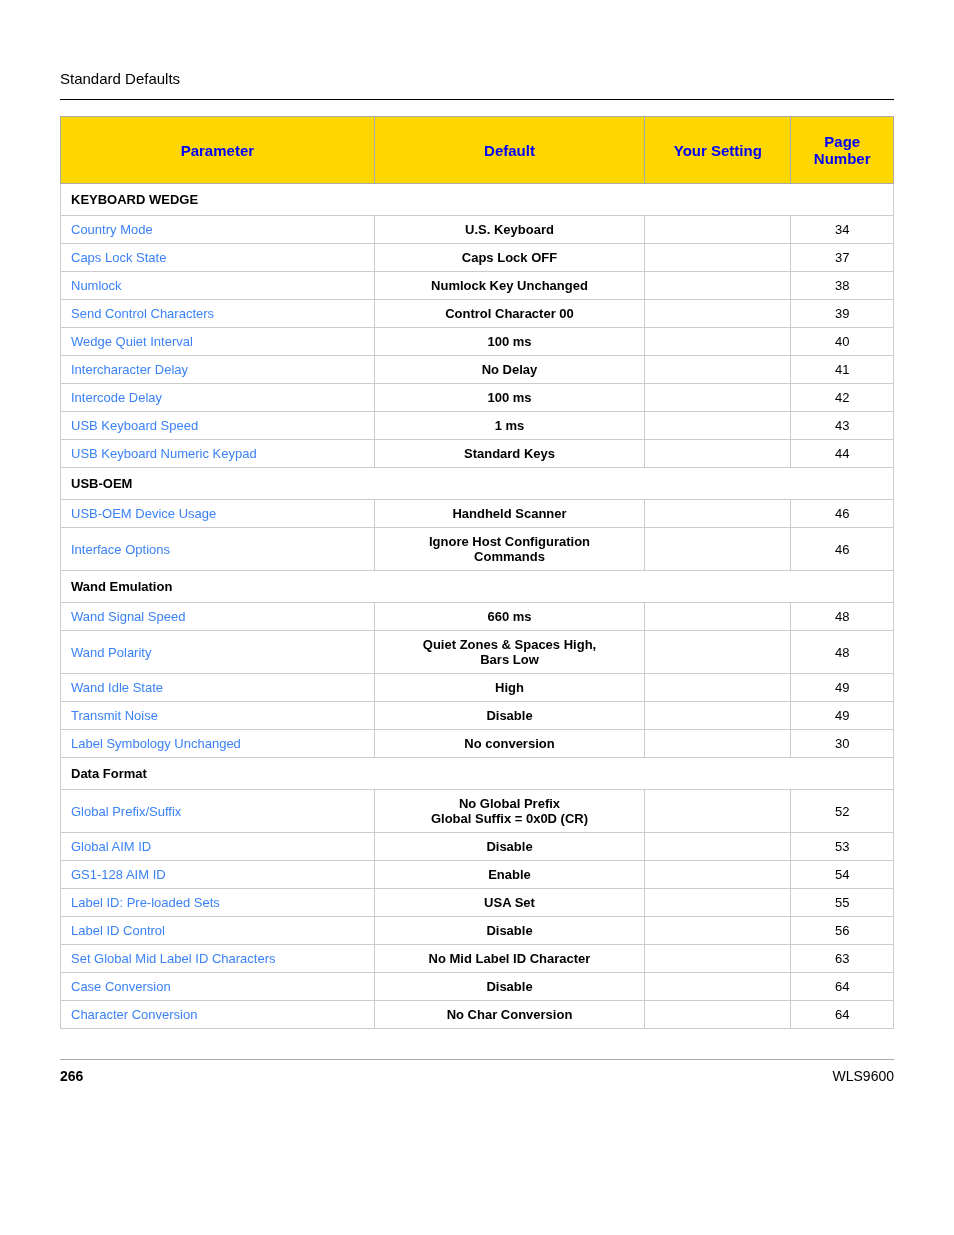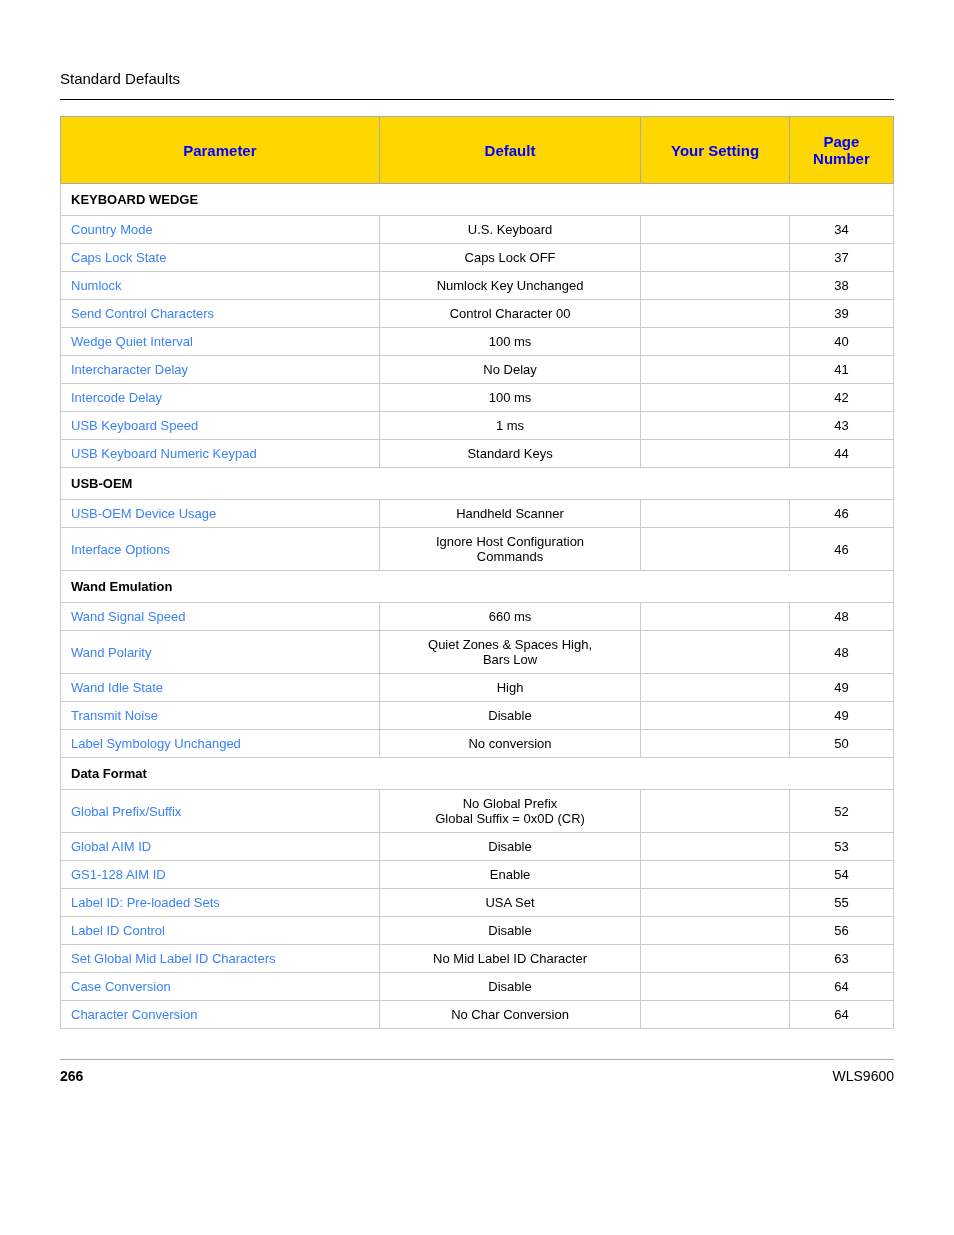--- a/index.html
+++ b/index.html
@@ -62,20 +62,21 @@
 
     .param-name {
       color: #3b82f6;
       font-size: 13px;
     }
 
     .default-val {
       text-align: center;
       color: #000;
       font-size: 13px;
+      font-weight: bold;
     }
 
     .your-setting {
       text-align: center;
     }
 
     .page-num {
       text-align: center;
       color: #000;
       font-size: 13px;
@@ -212,21 +213,21 @@
       <tr>
         <td class="param-name">Transmit Noise</td>
         <td class="default-val">Disable</td>
         <td class="your-setting"></td>
         <td class="page-num">49</td>
       </tr>
       <tr>
         <td class="param-name">Label Symbology Unchanged</td>
         <td class="default-val">No conversion</td>
         <td class="your-setting"></td>
-        <td class="page-num">50</td>
+        <td class="page-num">30</td>
       </tr>
       <tr class="section-header">
         <td colspan="4">Data Format</td>
       </tr>
       <tr>
         <td class="param-name">Global Prefix/Suffix</td>
         <td class="default-val">No Global Prefix<br>Global Suffix = 0x0D (CR)</td>
         <td class="your-setting"></td>
         <td class="page-num">52</td>
       </tr>

